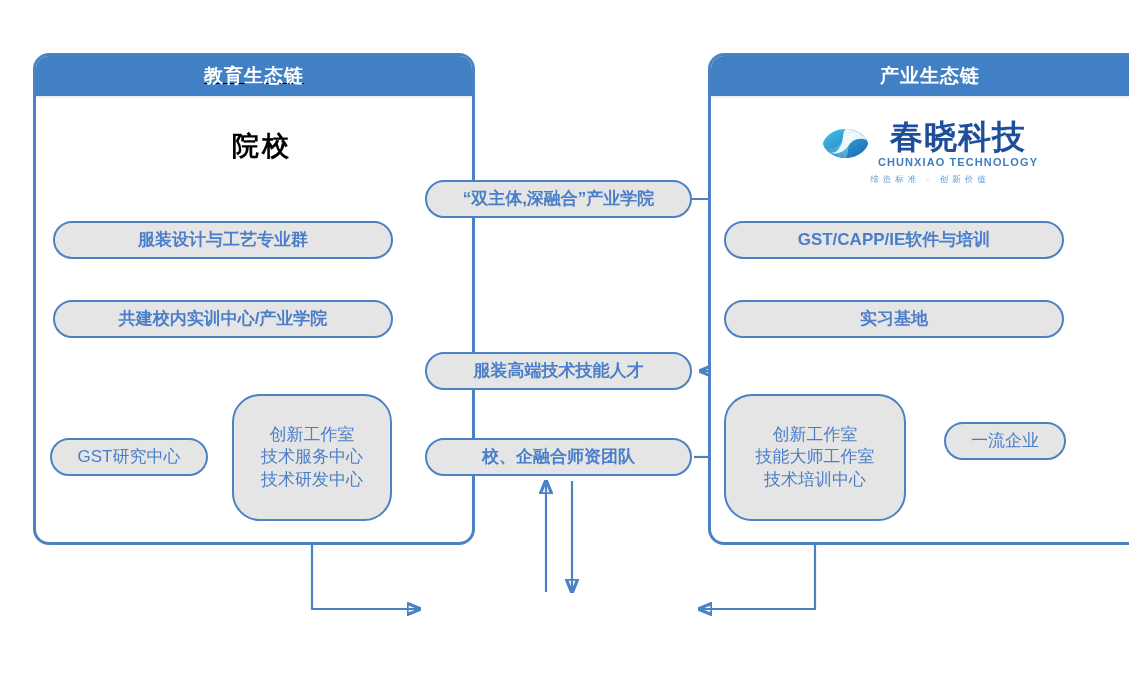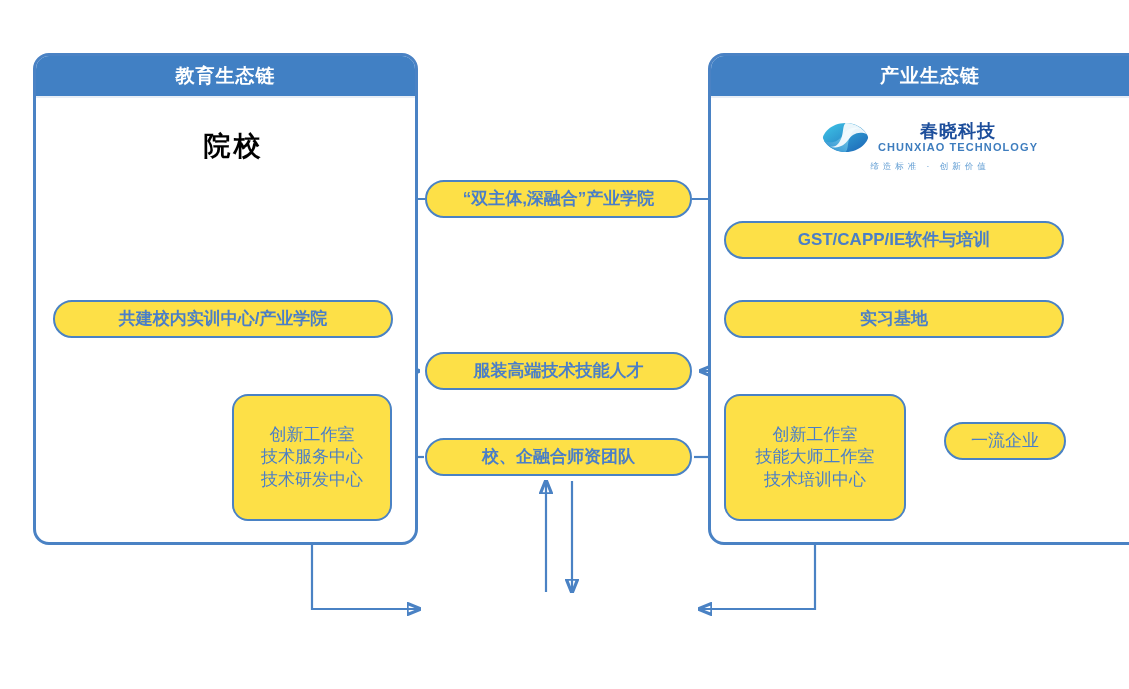--- a/index.html
+++ b/index.html
@@ -41,40 +41,40 @@
     text-align:center;
     font-size:27px;font-weight:bold;color:#000000;
     letter-spacing:3px;
   }
 
   
   .node{
     position:absolute;
     box-sizing:border-box;
     border:2px solid #4A82C4;
-    background:#fde047;
+    background:#e5e5e5;
     color:#4A7EC8;
     display:flex;flex-direction:column;
     align-items:center;justify-content:center;
     text-align:center;
     line-height:1.32;
     z-index:5;
   }
   .pill{border-radius:999px;font-size:17px;font-weight:bold;}
   .pill-thin{border-radius:999px;font-size:17px;}
-  .rect{border-radius:16px;font-size:17px;}
+  .rect{border-radius:28px;font-size:17px;}
   .node .ln{display:block;white-space:nowrap;}
 
   
   .logo{position:absolute;left:0;right:0;top:22px;display:flex;
         flex-direction:column;align-items:center;}
   .logo-row{display:flex;align-items:center;gap:9px;}
   .logo-mark{width:47px;height:35px;}
   .logo-txtwrap{display:flex;flex-direction:column;align-items:center;}
-  .logo-cn{font-size:18px;font-weight:bold;color:#1D4E9B;letter-spacing:1px;
+  .logo-cn{font-size:33px;font-weight:bold;color:#1D4E9B;letter-spacing:1px;
            line-height:1.05;}
   .logo-en{font-size:11px;font-weight:bold;color:#3E7DBE;letter-spacing:1.1px;
            margin-top:1px;}
   .logo-slogan{font-size:8.5px;color:#5E9BD2;letter-spacing:4px;margin-top:6px;}
 </style>
 </head>
 <body>
 
 <div id="stage">
 
@@ -107,21 +107,21 @@
 
     <path d="M312,521 L312,609 L420,609" marker-end="url(#ar)"></path>
 
     <path d="M815,521 L815,609 L699,609" marker-end="url(#ar)"></path>
 
     <line x1="546" y1="592" x2="546" y2="481" marker-end="url(#ar)"></line>
 
     <line x1="572" y1="481" x2="572" y2="592" marker-end="url(#ar)"></line>
   </svg>
 
-  <div class="panel" style="left:33px;top:53px;width:385px;height:492px;">
+  <div class="panel" style="left:33px;top:53px;width:442px;height:492px;text-decoration:underline;">
     <div class="panel-head">教育生态链</div>
     <div class="panel-body">
       <div class="panel-title">院校</div>
     </div>
   </div>
 
   <div class="panel" style="left:708px;top:53px;width:444px;height:492px;">
     <div class="panel-head">产业生态链</div>
     <div class="panel-body">
       <div class="logo">
@@ -150,37 +150,43 @@
         </div>
         <div class="logo-slogan">缔造标准 · 创新价值</div>
       </div>
     </div>
   </div>
 
   <div class="node pill" style="left:425px;top:180px;width:267px;height:38px;">
     <span class="ln">“双主体,深融合”产业学院</span>
   </div>
 
+  <div class="node pill" style="left:53px;top:221px;width:340px;height:38px;">
+    <span class="ln">服装设计与工艺专业群</span>
+  </div>
 
   <div class="node pill" style="left:53px;top:300px;width:340px;height:38px;">
     <span class="ln">共建校内实训中心/产业学院</span>
   </div>
 
   <div class="node pill" style="left:724px;top:221px;width:340px;height:38px;">
     <span class="ln">GST/CAPP/IE软件与培训</span>
   </div>
 
   <div class="node pill" style="left:724px;top:300px;width:340px;height:38px;">
     <span class="ln">实习基地</span>
   </div>
 
   <div class="node pill" style="left:425px;top:352px;width:267px;height:38px;text-align:right;">
     <span class="ln">服装高端技术技能人才</span>
   </div>
 
+  <div class="node pill-thin" style="left:50px;top:438px;width:158px;height:38px;">
+    <span class="ln">GST研究中心</span>
+  </div>
 
   <div class="node rect" style="left:232px;top:394px;width:160px;height:127px;">
     <span class="ln">创新工作室</span>
     <span class="ln">技术服务中心</span>
     <span class="ln">技术研发中心</span>
   </div>
 
   <div class="node pill" style="left:425px;top:438px;width:267px;height:38px;">
     <span class="ln">校、企融合师资团队</span>
   </div>

